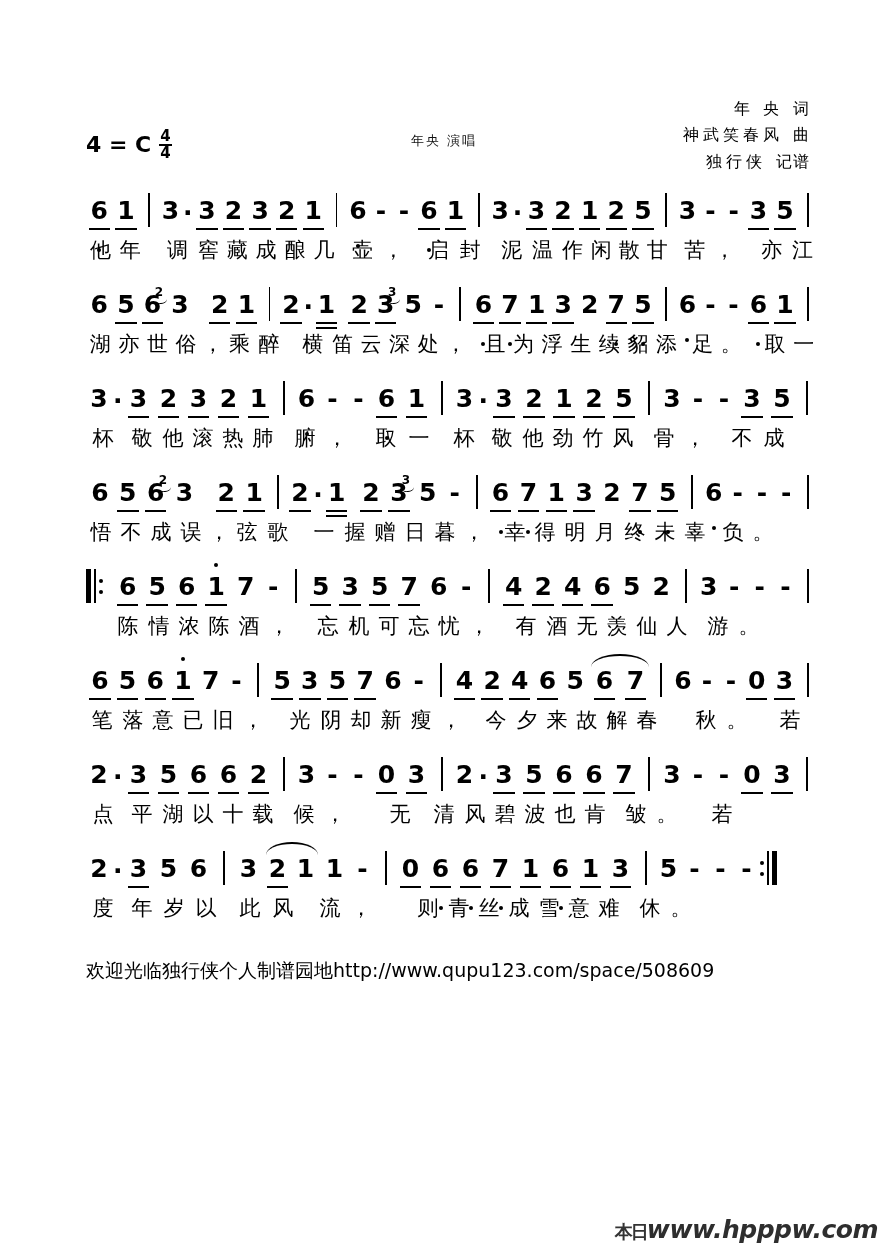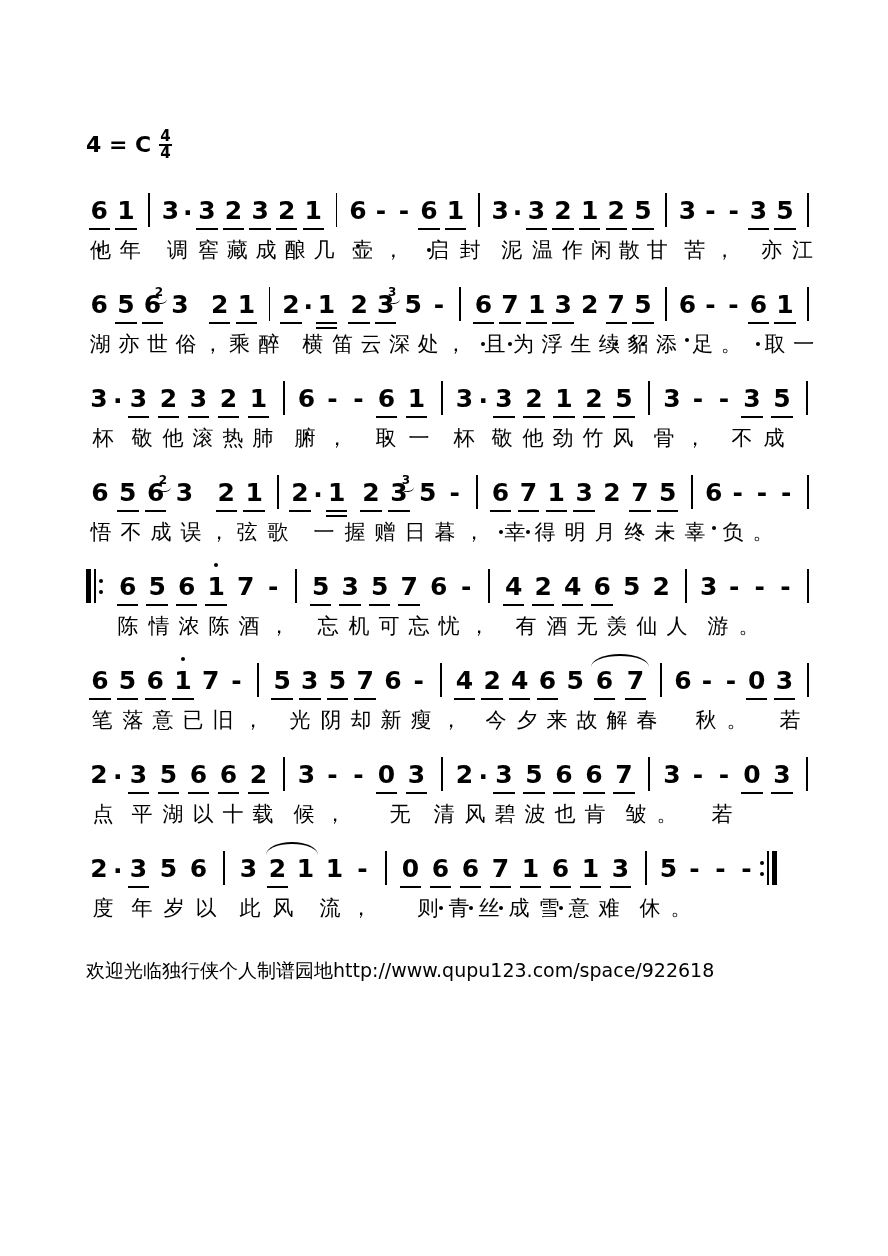--- a/index.html
+++ b/index.html
@@ -289,21 +289,33 @@
   <div class="header">
 
     <div class="keysig">
       <span>4 = C</span>
       <span class="frac">
         <span class="num">4</span>
         <span class="den">4</span>
       </span>
     </div>
 
-
+    <div class="subtitle">年央 演唱</div>
+
+    <div class="credits">
+      <span class="c-row">
+        <span class="who">年 央</span><span class="role">词</span>
+      </span>
+      <span class="c-row">
+        <span class="who">神武笑春风</span><span class="role">曲</span>
+      </span>
+      <span class="c-row">
+        <span class="who">独行侠</span><span class="role">记谱</span>
+      </span>
+    </div>
   </div>
 
   <div class="systems" id="systems-host">
       <div class="system">
         <div class="notes-row">
           <span class="note beam1" style="width: 30px;"><span class="glyph">6</span><i class="dot-lo"></i></span>
           <span class="note beam1" style="width: 30px;"><span class="glyph">1</span></span>
           <span class="bar"></span>
           <span class="note" style="width: 26px;"><span class="glyph">3</span></span>
           <span class="aug-dot">·</span>
@@ -788,16 +800,19 @@
           <span class="lyr" style="width: 30px;">雪</span>
           <span class="lyr" style="width: 30px;">意</span>
           <span class="lyr" style="width: 30px;">难</span>
           <span class="lyr" style="width: 10px;"></span>
           <span class="lyr" style="width: 32px;">休</span>
           <span class="lyr" style="width: 30px;">。</span>
         </div>
       </div>
     </div>
 
-  <div class="footer-url">欢迎光临独行侠个人制谱园地http://www.qupu123.com/space/922618</div>
-
+  <div class="footer-url">欢迎光临独行侠个人制谱园地http://www.qupu123.com/space/508609</div>
+
+  <div class="watermark">
+    <span class="wm-cn">本日</span><span>www.hpppw.com</span>
+  </div>
 
 </div>
 
 </body></html>

